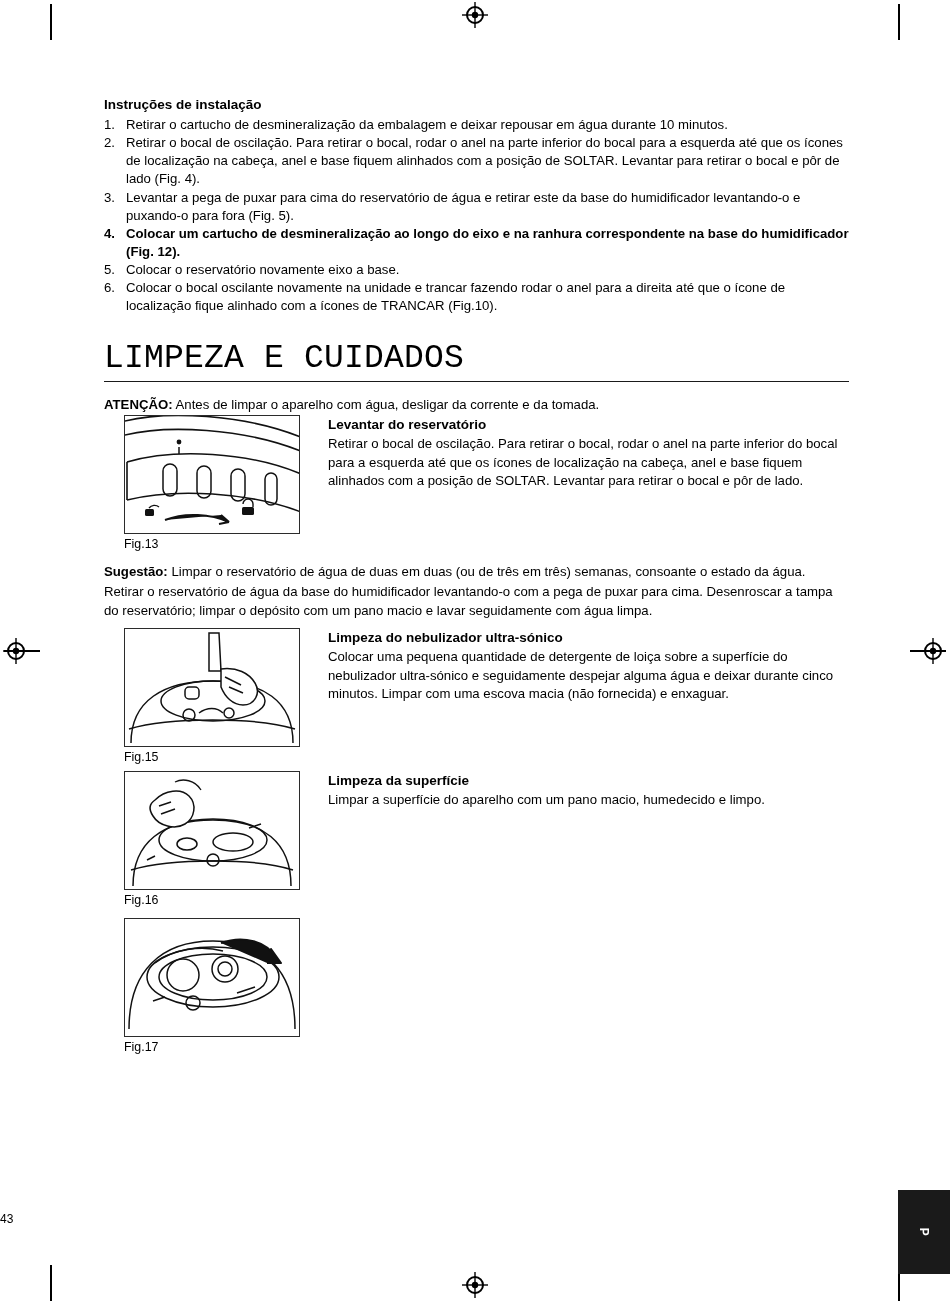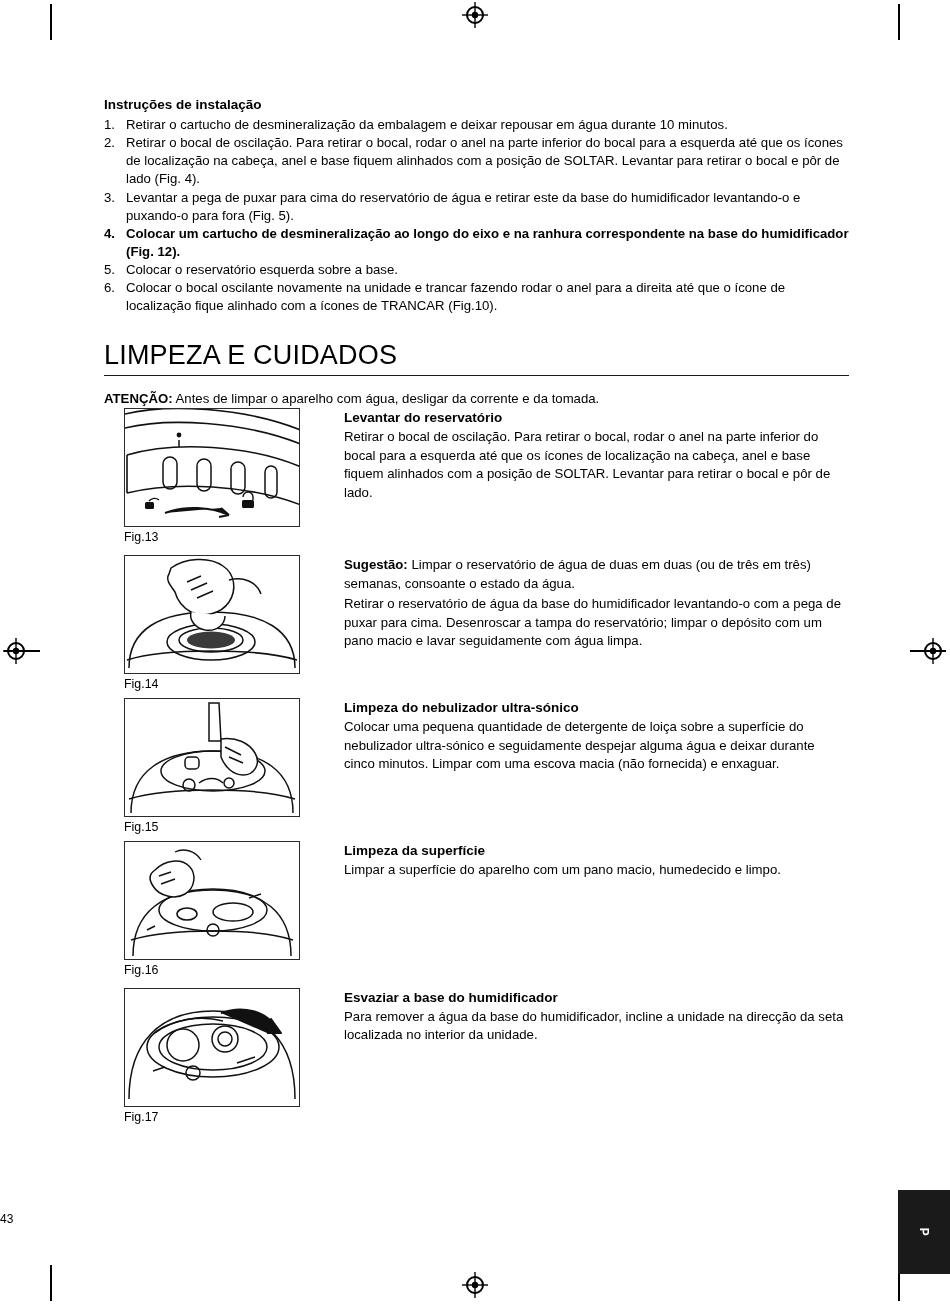--- a/index.html
+++ b/index.html
@@ -59,25 +59,26 @@
     position: absolute;
     left: 0;
     top: 0;
     width: 18px;
   }
   ol.steps li.bold {
     font-weight: bold;
   }
 
   h1.big-heading {
-    font-size: 27px;
+    font-size: 33px;
     font-weight: normal;
     letter-spacing: 0.2px;
     margin: 26px 0 4px 0;
     line-height: 1.1;
+    font-family: Liberation Mono, monospace;
   }
   .rule {
     border-bottom: 1px solid #1a1a1a;
     width: 100%;
     margin-bottom: 14px;
   }
 
   .attention {
     font-size: 13.2px;
     line-height: 1.4;
@@ -87,21 +88,21 @@
 
   
   .row {
     display: flex;
     align-items: flex-start;
     margin-bottom: 6px;
   }
   .fig-col {
     width: 176px;
     flex: 0 0 176px;
-    margin-right: 44px;
+    margin-right: 28px;
     padding-left: 20px;
   }
   .fig-box {
     width: 174px;
     height: 117px;
     border: 1px solid #2b2b2b;
     background: #fff;
     overflow: hidden;
     position: relative;
   }
@@ -218,21 +219,21 @@
     <li>
       <span class="num">3.</span>
       <span>Levantar a pega de puxar para cima do reservatório de água e retirar este da base do humidificador levantando-o e puxando-o para fora (Fig. 5).</span>
     </li>
     <li class="bold">
       <span class="num">4.</span>
       <span>Colocar um cartucho de desmineralização ao longo do eixo e na ranhura correspondente na base do humidificador (Fig. 12).</span>
     </li>
     <li>
       <span class="num">5.</span>
-      <span>Colocar o reservatório esquerda sobre a base.</span>
+      <span>Colocar o reservatório novamente eixo a base.</span>
     </li>
     <li>
       <span class="num">6.</span>
       <span>Colocar o bocal oscilante novamente na unidade e trancar fazendo rodar o anel para a direita até que o ícone de localização fique alinhado com a ícones de TRANCAR (Fig.10).</span>
     </li>
   </ol>
 
   <h1 class="big-heading">LIMPEZA E CUIDADOS</h1>
   <div class="rule"></div>
 
@@ -272,42 +273,20 @@
       </div>
       <div class="fig-caption">Fig.13</div>
     </div>
     <div class="text-col">
       <h3>Levantar do reservatório</h3>
       <p>Retirar o bocal de oscilação. Para retirar o bocal, rodar o anel na parte inferior do bocal para a esquerda até que os ícones de localização na cabeça, anel e base fiquem alinhados com a posição de SOLTAR. Levantar para retirar o bocal e pôr de lado.</p>
     </div>
   </div>
 
   <div class="row row-14">
-    <div class="fig-col">
-      <div class="fig-box">
-        <svg viewBox="0 0 174 117" aria-hidden="true">
-          <g fill="none" stroke="#111" stroke-width="1.5">
-            <path d="M4 112 C 4 74, 34 56, 86 56 C 138 56, 170 74, 170 112"></path>
-            <ellipse cx="86" cy="86" rx="44" ry="18"></ellipse>
-            <ellipse cx="86" cy="84" rx="32" ry="12"></ellipse>
-            <path d="M2 104 C 40 92, 132 92, 172 104"></path>
-          </g>
-          <ellipse cx="86" cy="84" rx="24" ry="8.5" fill="#3a3a3a"></ellipse>
-          <g fill="#fff" stroke="#111" stroke-width="1.5">
-            <path d="M46 12 C 60 2, 84 0, 98 10 C 110 18, 112 34, 104 46 C 96 58, 78 62, 66 56 C 58 52, 52 44, 50 36 C 46 30, 40 24, 44 18 Z"></path>
-            <path d="M66 56 C 64 64, 70 72, 80 74 C 92 76, 100 68, 100 60"></path>
-            <path d="M62 26 l14 -6 M66 34 l16 -7 M72 42 l16 -7"></path>
-          </g>
-          <g fill="none" stroke="#111" stroke-width="1.4">
-            <path d="M104 24 C 118 20, 132 26, 136 38"></path>
-          </g>
-        </svg>
-      </div>
-      <div class="fig-caption">Fig.14</div>
-    </div>
     <div class="text-col">
       <p><b>Sugestão:</b><span> Limpar o reservatório de água de duas em duas (ou de três em três) semanas, consoante o estado da água.</span></p>
       <p>Retirar o reservatório de água da base do humidificador levantando-o com a pega de puxar para cima. Desenroscar a tampa do reservatório; limpar o depósito com um pano macio e lavar seguidamente com água limpa.</p>
     </div>
   </div>
 
   <div class="row">
     <div class="fig-col">
       <div class="fig-box">
         <svg viewBox="0 0 174 117" aria-hidden="true">
@@ -381,24 +360,20 @@
             <circle cx="100" cy="50" r="7"></circle>
             <circle cx="68" cy="84" r="7"></circle>
             <path d="M112 74 l18 -6 M40 78 l-12 4"></path>
           </g>
           <path d="M96 24 C 118 16, 142 22, 152 40 L 146 30 L 156 44 L 142 44" fill="#111" stroke="#111" stroke-width="2" stroke-linejoin="round"></path>
           <path d="M30 44 C 48 30, 76 26, 98 32" fill="none" stroke="#111" stroke-width="1.3"></path>
         </svg>
       </div>
       <div class="fig-caption">Fig.17</div>
     </div>
-    <div class="text-col">
-      <h3>Esvaziar a base do humidificador</h3>
-      <p>Para remover a água da base do humidificador, incline a unidade na direcção da seta localizada no interior da unidade.</p>
-    </div>
   </div>
 
 </div>
 
 <div class="page-number">43</div>
 
 <div class="side-tab">
   <span>P</span>
 </div>
 

